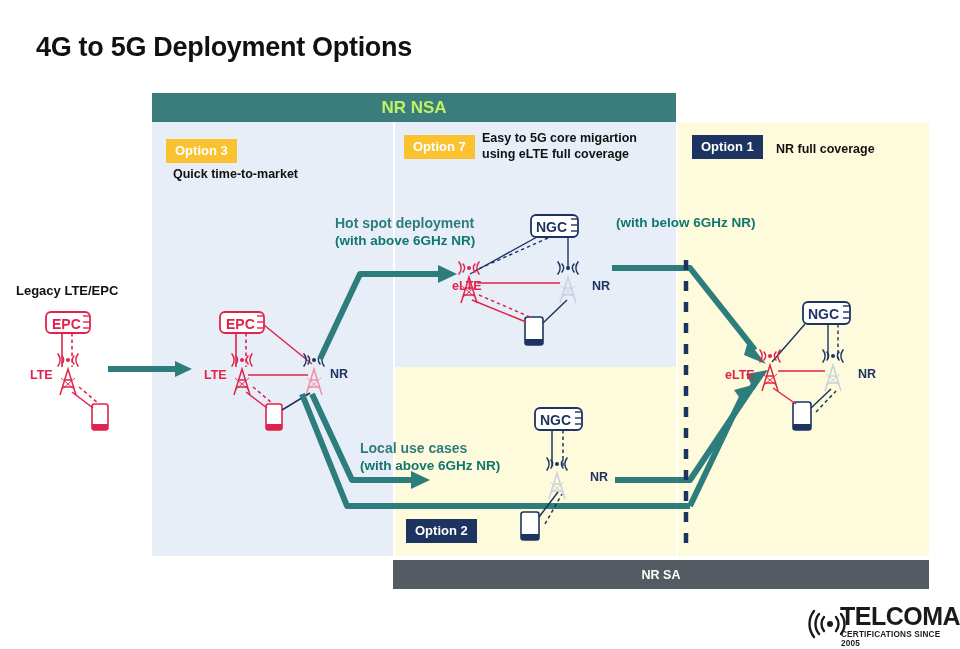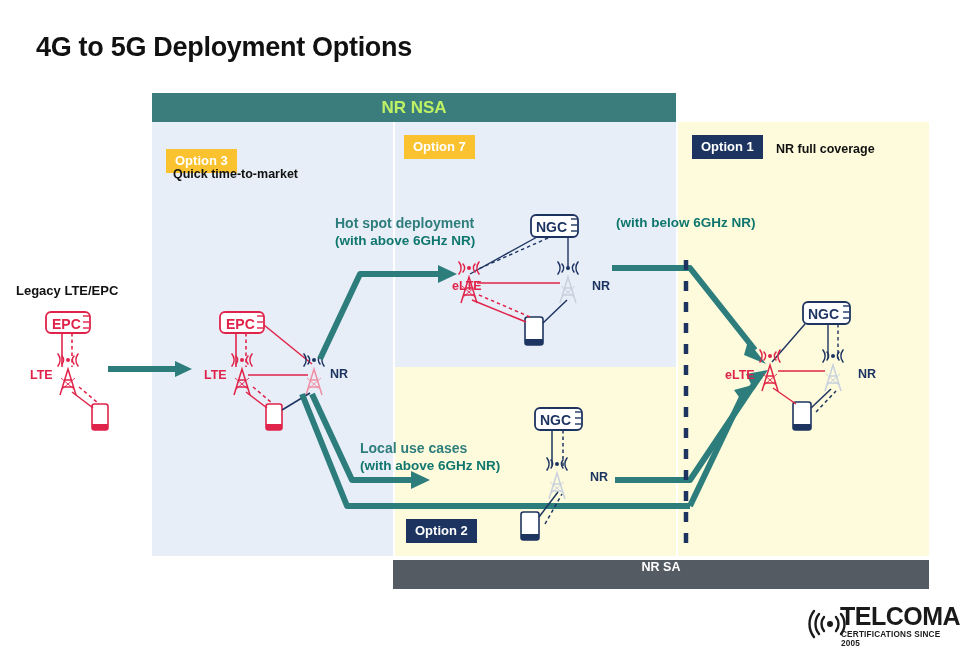--- a/index.html
+++ b/index.html
@@ -33,33 +33,33 @@
   #bar-nsa{
     left:152px;top:81px;width:524px;height:29px;
     background:#3b7d7d;
     color:#bef264;font-size:17px;font-weight:700;
     display:flex;align-items:center;justify-content:center;
   }
   #bar-sa{
     left:393px;top:548px;width:536px;height:29px;
     background:#555b63;
     color:#ffffff;font-size:12.5px;font-weight:700;
-    display:flex;justify-content:center;
+    display:flex;align-items:center;justify-content:center;
   }
 
   
   .chip{
     color:#ffffff;font-size:13px;font-weight:700;
     padding:5px 9px;line-height:1.1;
     display:inline-block;white-space:nowrap;
   }
   .chip-amber{background:#fbc22f;}
   .chip-navy{background:#1d3461;}
 
-  #chip-opt3{left:166px;top:137px;}
+  #chip-opt3{left:166px;top:127px;}
   #chip-opt7{left:404px;top:123px;}
   #chip-opt4{left:692px;top:123px;}
   #chip-opt2{left:406px;top:507px;}
 
   
   .opt-desc{font-size:12.5px;color:#111111;font-weight:600;line-height:1.28;}
   #desc-opt3{left:173px;top:154px;}
   #desc-opt7{left:482px;top:118px;width:180px;}
   #desc-opt4{left:776px;top:129px;}
 
@@ -373,20 +373,21 @@
       <path d="M41,2 a16,16 0 0 1 0,20" stroke="#1a1a1a" stroke-width="2.4" fill="none" stroke-linecap="round"></path>
     </g>
   </svg>
 
   <div class="abs chip chip-amber" id="chip-opt3">Option 3</div>
   <div class="abs chip chip-amber" id="chip-opt7">Option 7</div>
   <div class="abs chip chip-navy" id="chip-opt4">Option 1</div>
   <div class="abs chip chip-navy" id="chip-opt2">Option 2</div>
 
   <div class="abs opt-desc" id="desc-opt3">Quick time-to-market</div>
+  <div class="abs opt-desc" id="desc-opt7">Easy to 5G core migartion using eLTE full coverage</div>
   <div class="abs opt-desc" id="desc-opt4">NR full coverage</div>
 
   <div class="abs callout" id="callout-hot">
     <span class="l1">Hot spot deployment</span>
     <span class="l2">(with above 6GHz NR)</span>
   </div>
   <div class="abs callout" id="callout-cov">
     <span class="l2">(with below 6GHz NR)</span>
   </div>
   <div class="abs callout" id="callout-local">

